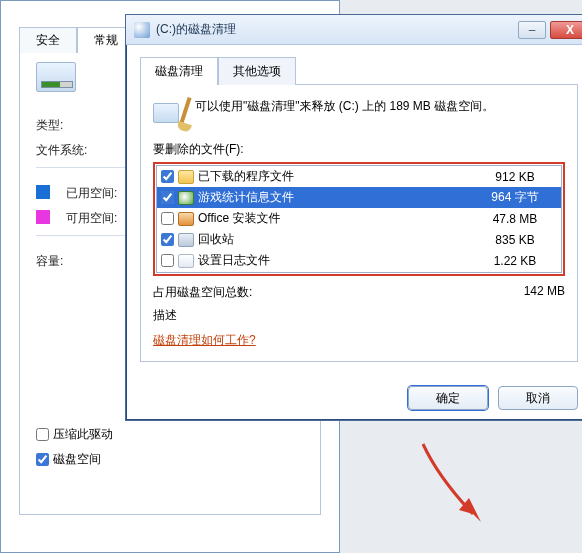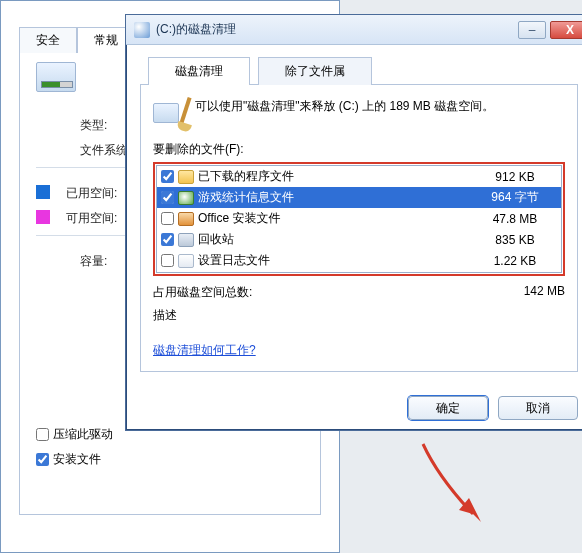--- a/index.html
+++ b/index.html
@@ -9,36 +9,36 @@
 .back-window { position: absolute; left: 0; top: 0; width: 340px; height: 553px; background: #fff; border: 1px solid #7a9ac0; }
 .back-title { background: linear-gradient(#e9eff7,#d5e2f2); border-bottom: 1px solid #c0cde0; padding: 6px 10px; color: #2b3b55; }
 .back-body { padding: 14px 18px; }
 .tab-strip { display: flex; gap: 0; margin: 4px 0 0 0; }
 .tab-strip .tab { padding: 4px 16px; background: #f6f9fc; border: 1px solid #b5c5dc; border-bottom: none; position: relative; top: 8px; }
 .tab-strip .tab.current { background: #fff; }
 .back-pane { border: 1px solid #b5c5dc; background: #fff; padding: 16px; min-height: 470px; }
 .drive-icon { width: 40px; height: 30px; background: linear-gradient(#eaf3ff,#c7dbef); border: 1px solid #9fb6d4; border-radius: 2px; position: relative; display: inline-block; margin-bottom: 14px; }
 .drive-icon::after { content: ""; position: absolute; left: 4px; bottom: 3px; width: 30px; height: 5px; background: linear-gradient(90deg,#3b8f2b 60%, #d3d3d3 60%); border: 1px solid #7a8fa8; }
 .prop-row { display: flex; gap: 12px; margin: 8px 0; color: #222; }
-.prop-label { width: 70px; margin-left: 44px; }
+.prop-label { width: 70px; }
 .swatch { width: 14px; height: 14px; display: inline-block; margin-right: 4px; vertical-align: middle; }
 .sw-blue { background: #1a6fd6; }
 .sw-pink { background: #e836e0; }
 .checkrow { margin: 8px 0; display: flex; align-items: center; gap: 4px; }
 
 
 .front-window { position: absolute; left: 125px; top: 14px; width: 468px; background: #fff; border: 1px solid #4a6b99; box-shadow: 0 0 0 1px #2c4c7a inset; }
 .titlebar { background: linear-gradient(#edf3fb,#d7e5f6); display: flex; align-items: center; padding: 0 0 0 8px; height: 30px; border-bottom: 1px solid #b0c4dc; }
 .titlebar .t-icon { width: 16px; height: 16px; background: radial-gradient(circle at 30% 30%,#fff,#6a9cd6); border-radius: 2px; margin-right: 6px; }
 .titlebar .title { flex: 1; color: #1b3453; }
 .winbtn { width: 28px; height: 18px; margin: 0 2px; border: 1px solid #8fa7c3; background: linear-gradient(#f2f6fb,#d6e2f0); border-radius: 2px; display: flex; align-items: center; justify-content: center; color: #3b5370; }
 .winbtn.close { background: linear-gradient(#f09a96,#d64b3f); color: #fff; border-color: #a63a30; width: 40px; font-weight: bold; }
 .front-body { padding: 12px 14px 14px 14px; }
 .front-tabs { display: flex; margin-bottom: -1px; }
-.front-tabs .tab { padding: 5px 26px; border: 1px solid #b5c5dc; background: #f0f4fa; border-bottom: none; margin-left: 8px; }
+.front-tabs .tab { padding: 5px 14px; border: 1px solid #b5c5dc; background: #f0f4fa; border-bottom: none; }
 .front-tabs .tab.active { background: #fff; position: relative; z-index: 2; }
 .front-pane { border: 1px solid #b5c5dc; padding: 12px; background: #fff; }
 
 .msg-row { display: flex; gap: 10px; margin-bottom: 12px; }
 .cleanup-icon { width: 32px; height: 32px; position: relative; flex: none; }
 .cleanup-icon .disk { position: absolute; left: 0; top: 6px; width: 26px; height: 20px; background: linear-gradient(#eaf3ff,#c7dbef); border: 1px solid #9fb6d4; border-radius: 2px; }
 .cleanup-icon .broom { position: absolute; right: -2px; top: 0; width: 4px; height: 30px; background: #c89038; transform: rotate(18deg); }
 .cleanup-icon .bristle { position: absolute; right: -6px; bottom: -2px; width: 14px; height: 8px; background: #e2c06a; border-radius: 0 0 6px 6px; transform: rotate(18deg); }
 .msg-text { line-height: 1.5; }
 
@@ -57,21 +57,21 @@
 .file-name { flex: 1; white-space: nowrap; overflow: hidden; }
 .file-size { width: 80px; text-align: center; padding-right: 4px; }
 
 .total-row { display: flex; margin: 8px 0 6px 0; }
 .total-row .lbl { flex: 1; }
 .total-row .val { width: 80px; text-align: right; }
 
 .desc-label { margin: 2px 0; }
 .desc-box { border: 1px solid #9bb0cc; height: 110px; padding: 6px; margin: 4px 0 12px 0; line-height: 1.5; background: #fff; overflow: hidden; }
 
-.link { color: #1d4ed8; text-decoration: underline; cursor: pointer; display: inline-block; margin-top: 16px; }
+.link { color: #c2410c; text-decoration: underline; cursor: pointer; display: inline-block; margin-top: 6px; }
 
 .btn-row { display: flex; justify-content: flex-end; gap: 10px; padding: 10px 14px; }
 .btn { width: 80px; height: 24px; border: 1px solid #8fa7c3; background: linear-gradient(#fafcff,#e3ecf6); border-radius: 4px; cursor: pointer; position: relative; }
 .btn.hl { box-shadow: 0 0 0 1px #2f6fd6; }
 
 .arrow { position: absolute; left: 415px; top: 440px; pointer-events: none; }
 .arrow-line { stroke: #d43a2a; stroke-width: 3; fill: none; }
 .arrow-head { fill: #d43a2a; }
 
 input[type=checkbox] { width: 13px; height: 13px; accent-color: #3b78d6; }
@@ -106,38 +106,38 @@
       <div class="prop-row">
           <span class="prop-label">容量:</span>
         </div>
       <div style="height:140px;"></div>
       <div class="checkrow">
         <input type="checkbox" style="">
         <span>压缩此驱动</span>
       </div>
       <div class="checkrow">
         <input type="checkbox" checked="" style="">
-        <span>安装文件</span>
+        <span>磁盘空间</span>
       </div>
     </div>
   </div>
 </div>
 
 <div class="front-window">
   <div class="titlebar">
     <span class="t-icon"></span>
     <span class="title">(C:)的磁盘清理</span>
     <div class="winbtn">–</div>
     <div class="winbtn close">X</div>
   </div>
 
   <div class="front-body">
     <div class="front-tabs">
       <div class="tab active"><span>磁盘清理</span></div>
-      <div class="tab"><span>除了文件属</span></div>
+      <div class="tab"><span>其他选项</span></div>
     </div>
 
     <div class="front-pane">
       <div class="msg-row">
         <div class="cleanup-icon">
           <div class="disk"></div>
             <div class="broom"></div>
             <div class="bristle"></div>
         </div>
         <div class="msg-text">可以使用"磁盘清理"来释放  (C:) 上的 189 MB 磁盘空间。</div>

